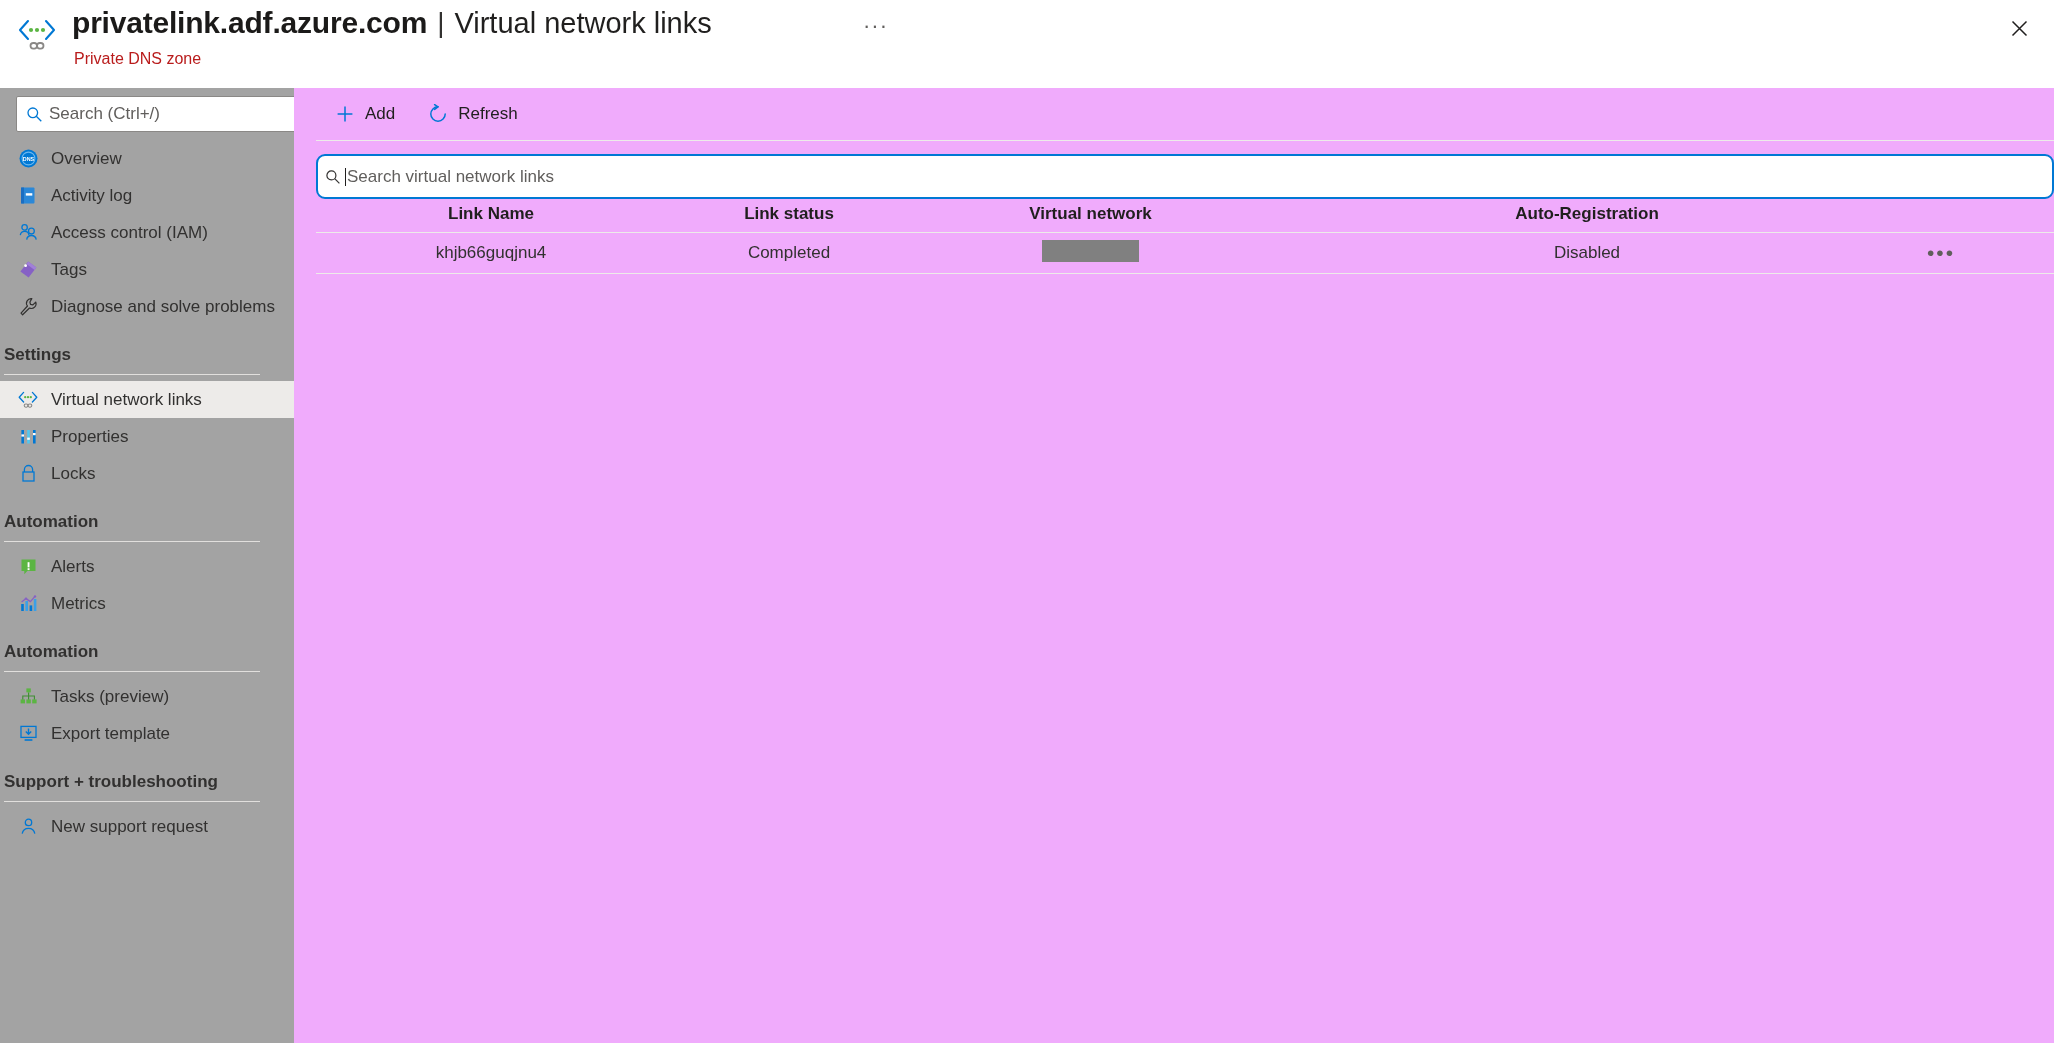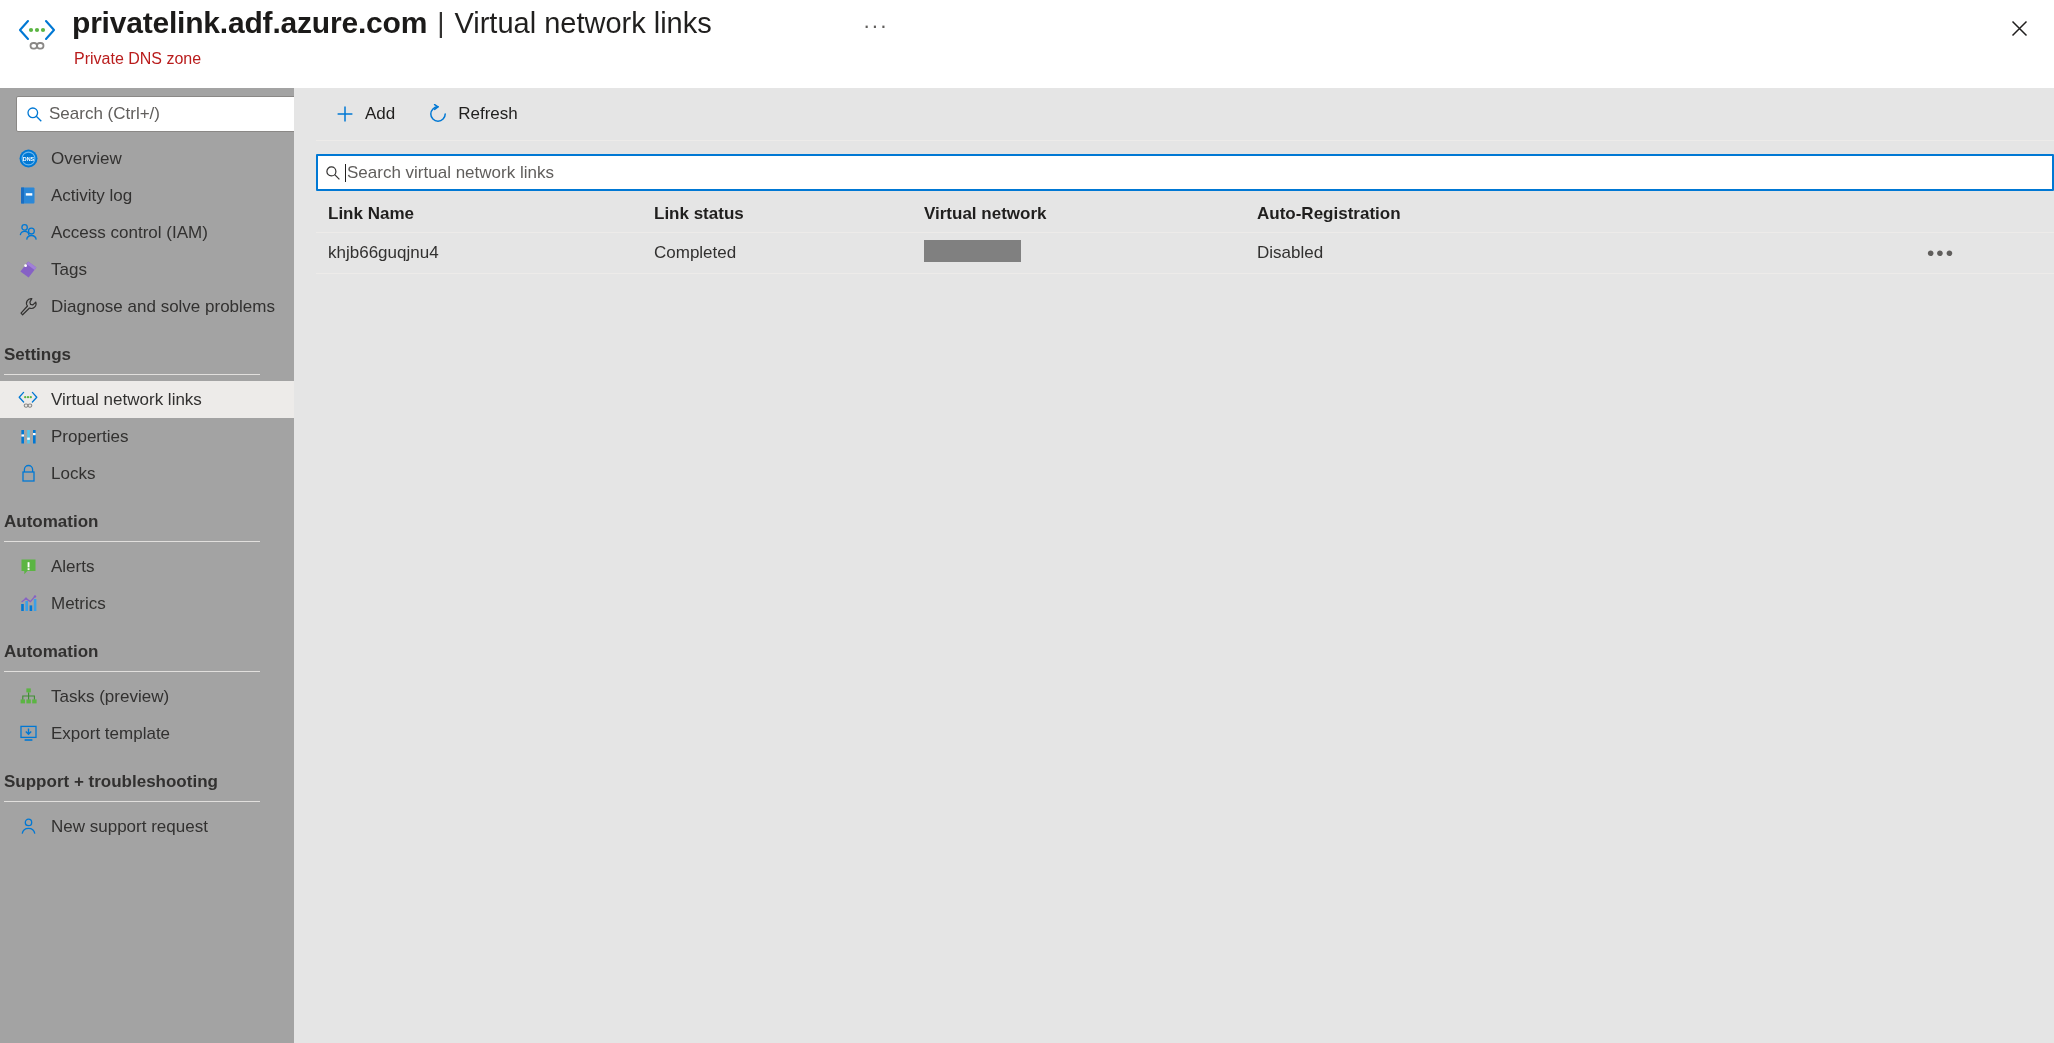--- a/index.html
+++ b/index.html
@@ -60,42 +60,42 @@
     width: 24px; height: 24px; margin-right: 11px;
     display: flex; align-items: center; justify-content: center; flex: 0 0 24px;
   }
   .nav-item .nav-label { font-size: 17px; color: #323130; white-space: nowrap; }
 
   .nav-section { padding-left: 4px; margin-top: 20px; }
   .nav-section-title { font-size: 17px; font-weight: 700; color: #323130; margin-bottom: 9px; }
   .nav-divider { width: 256px; height: 1px; background: #e1dfdd; margin-bottom: 6px; }
 
   
-  .content { position: absolute; left: 294px; top: 88px; right: 0; bottom: 0; background: #e5e5e5; }
+  .content { position: absolute; left: 294px; top: 88px; right: 0; bottom: 0; background: #f0abfc; }
   .cmdbar { position: absolute; left: 0; top: 0; height: 52px; display: flex; align-items: center; padding-left: 28px; }
   .cmd-btn {
     display: flex; align-items: center; height: 36px; padding: 0 12px;
     margin-right: 8px; cursor: pointer; background: transparent; border: none;
     font-family: inherit;
   }
   .cmd-btn .cmd-ico { width: 22px; height: 22px; margin-right: 9px; display: flex; align-items: center; justify-content: center; }
   .cmd-btn .cmd-label { font-size: 17px; color: #201f1e; }
   .cmd-rule { position: absolute; left: 22px; top: 52px; width: 1738px; height: 1px; background: #edebe9; }
 
   .filter-wrap { position: absolute; left: 22px; top: 66px; width: 1738px; height: 33px; }
   .filter-box {
-    width: 100%; height: 37px; border: 2px solid #0078d4; background: #fff;
-    display: flex; align-items: center; border-radius: 1px;
+    width: 100%; height: 45px; border: 2px solid #0078d4; background: #fff;
+    display: flex; align-items: center; border-radius: 9px;
   }
   .filter-box .mag { margin-left: 7px; margin-right: 4px; display: flex; }
   .filter-caret { width: 1px; height: 18px; background: #201f1e; margin-right: 1px; }
   .filter-ph { font-size: 17px; color: #605e5c; }
 
   
-  .tbl { position: absolute; left: 22px; top: 108px; width: 1738px; }
+  .tbl { position: absolute; left: 22px; top: 108px; width: 1738px; text-align: center; }
   .tbl-head { display: flex; align-items: center; height: 36px; }
   .tbl-head .th { font-size: 17px; font-weight: 700; color: #201f1e; }
   .tbl-head-rule { width: 1738px; height: 1px; background: #edebe9; }
   .tbl-row { display: flex; align-items: center; height: 40px; position: relative; }
   .tbl-row .td { font-size: 17px; color: #323130; }
   .tbl-row-rule { width: 1738px; height: 1px; background: #edebe9; }
 
   .c1 { width: 338px; padding-left: 12px; }
   .c2 { width: 270px; }
   .c3 { width: 333px; }

